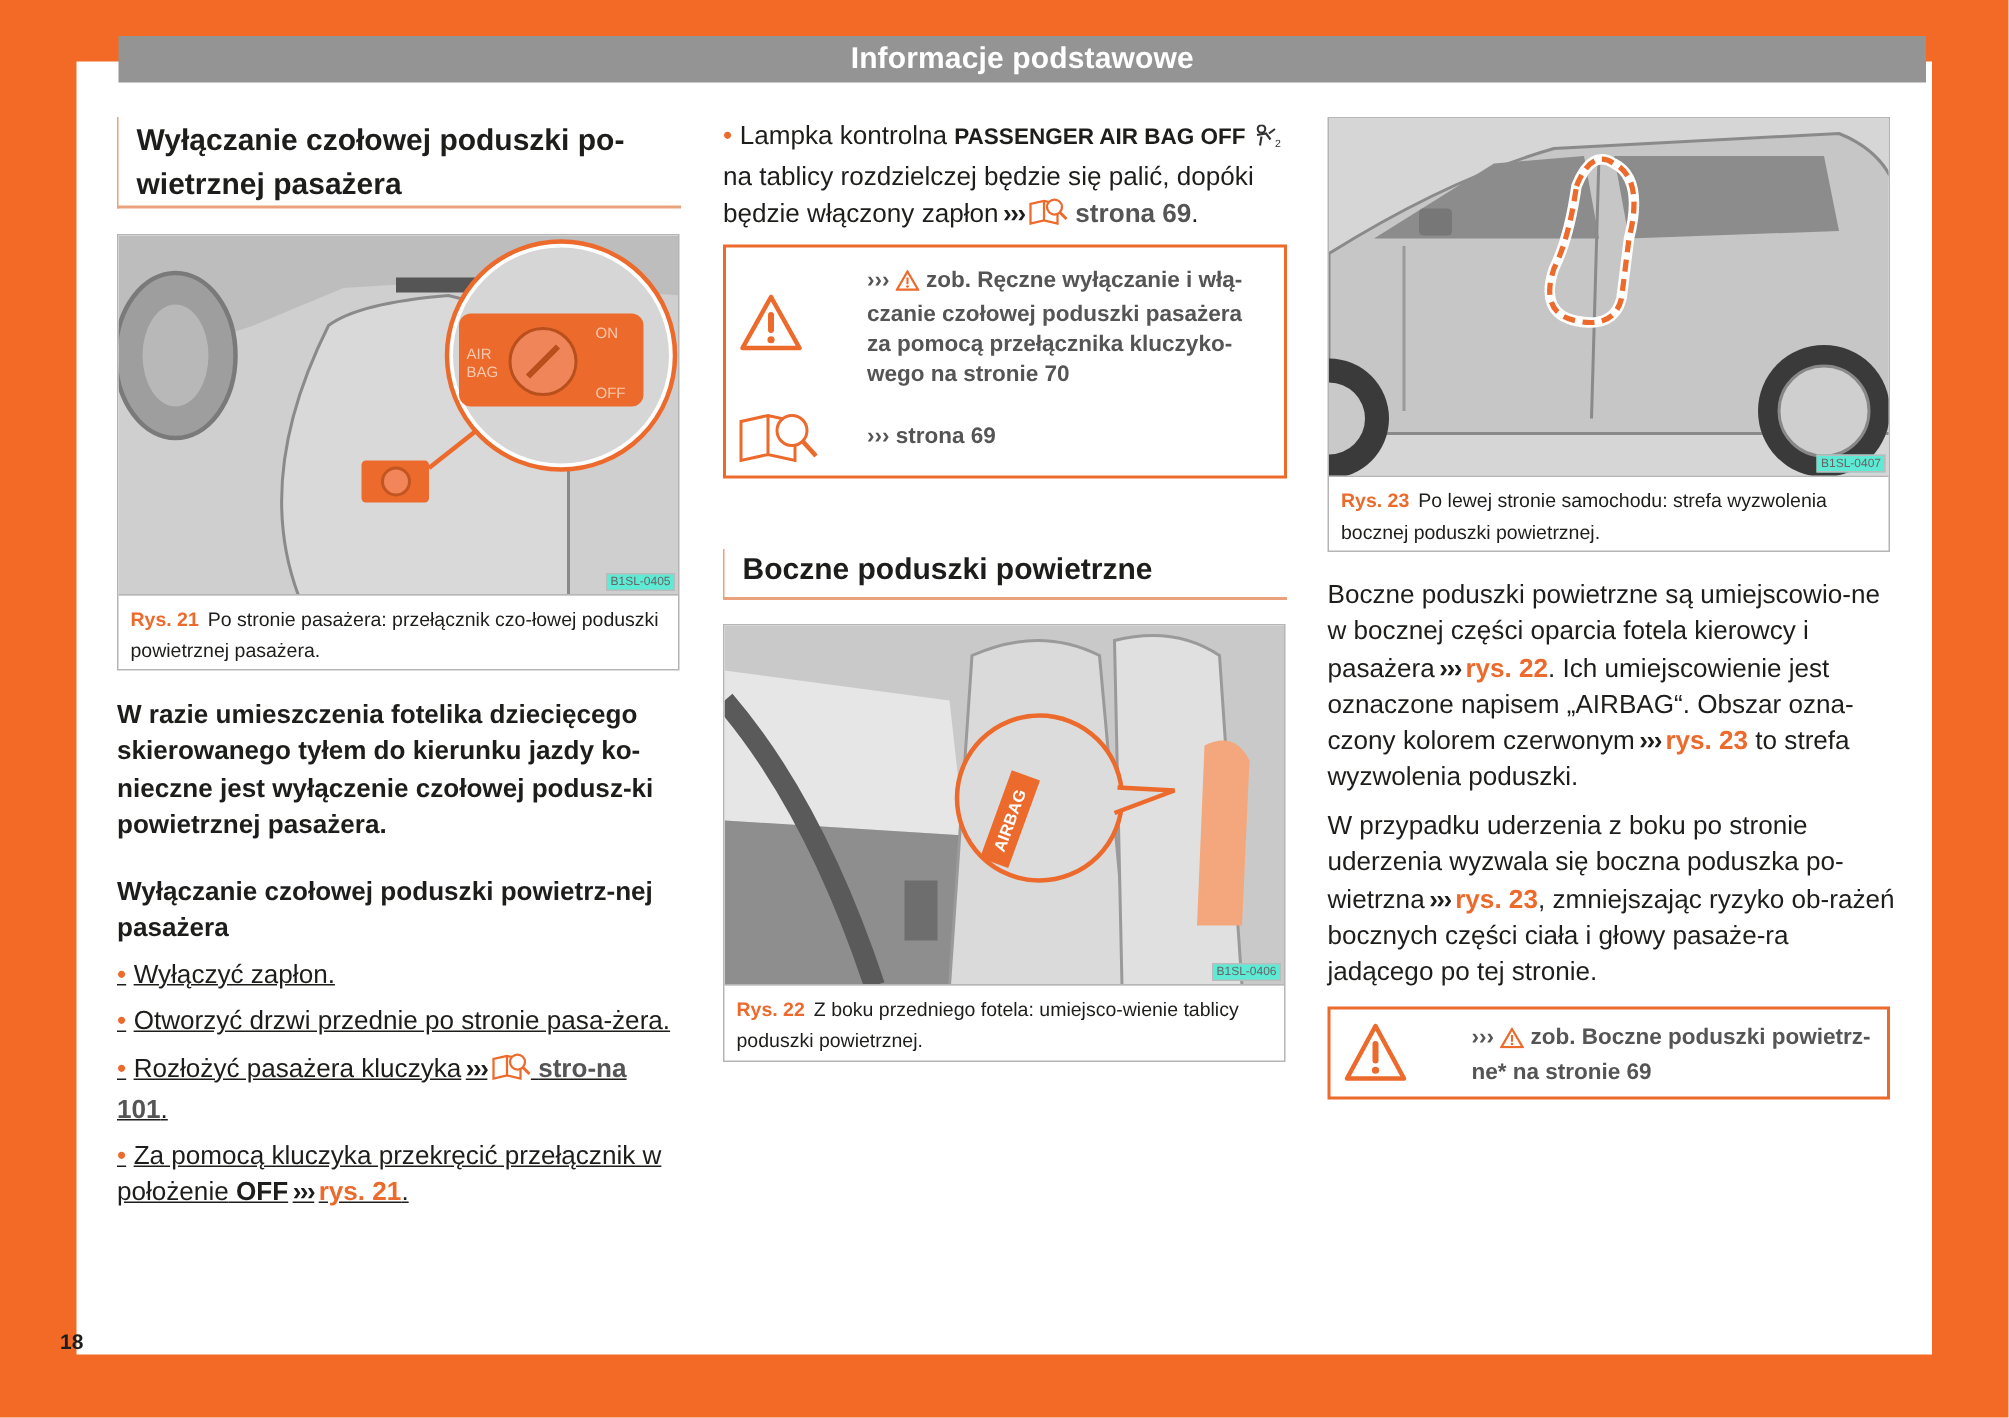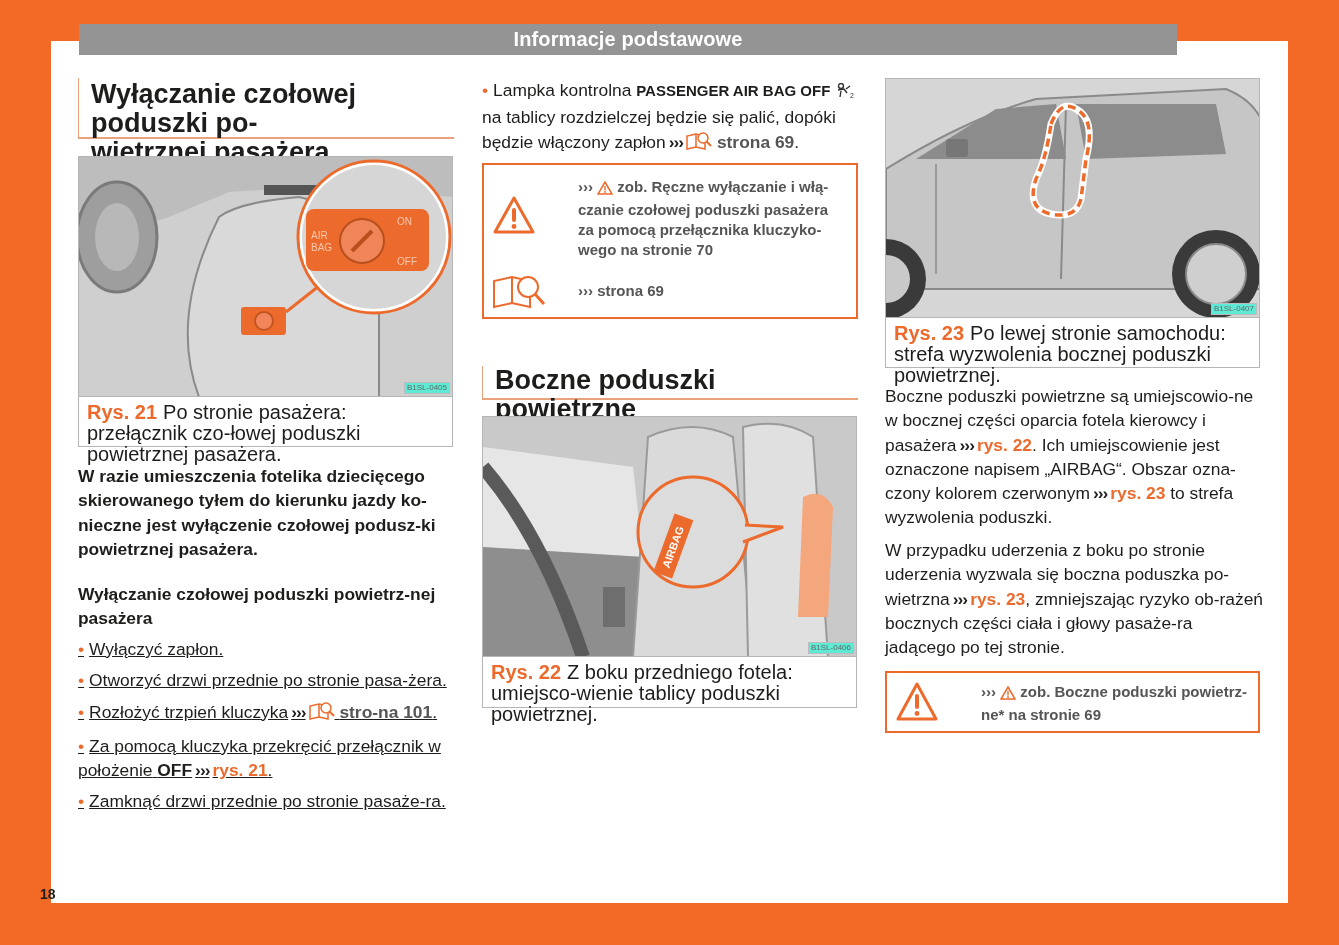--- a/index.html
+++ b/index.html
@@ -1,26 +1,26 @@
 <!DOCTYPE html>
 <html><head>
 <meta charset="utf-8">
 <style>
   * { box-sizing: border-box; margin: 0; padding: 0; }
   html, body { width: 1339px; height: 945px; overflow: hidden; }
   body { background: #f26a25; position: relative; font-family: "Liberation Sans", sans-serif; color: #1d1d1b; }
   .page { position: absolute; left: 51px; top: 41px; width: 1237px; height: 862px; background: #ffffff; }
-  .header-bar { position: absolute; left: 79px; top: 24px; width: 1098px; height: 31px; background: #949494; color: #fff; text-align: center; font-size: 20px; line-height: 31px; font-weight: bold; letter-spacing: 0.1px; }
+  .header-bar { position: absolute; left: 79px; top: 24px; width: 1205px; height: 31px; background: #949494; color: #fff; text-align: center; font-size: 20px; line-height: 31px; font-weight: bold; letter-spacing: 0.1px; }
   .page-num { position: absolute; left: 28px; top: 886px; font-size: 14px; font-weight: bold; color: #1d1d1b; margin-left: 12px; }
 
-  .h2 { position: absolute; border-left: 1px solid #e9a27c; border-bottom: 2px solid #e9a27c; padding-left: 12px; font-weight: bold; font-size: 27px; line-height: 29px; color: #1d1d1b; }
+  .h2 { position: absolute; border-left: 1px solid #e9a27c; border-bottom: 2px solid #e9a27c; padding-left: 12px; font-weight: bold; font-size: 20px; line-height: 29px; color: #1d1d1b; }
   .fig { position: absolute; border: 1px solid #b5b5b5; background: #fff; }
   .fig .img { position: relative; overflow: hidden; background: #d4d4d4; border-bottom: 1px solid #b5b5b5; }
   .fig .code { position: absolute; right: 2px; bottom: 2px; font-size: 8px; color: #666; background: #5eead4; border: 1px solid #bbb; padding: 0 2px; line-height: 10px; }
-  .fig .cap { font-size: 20px; line-height: 21px; padding: 5px 8px 4px 8px; color: #1d1d1b; }
+  .fig .cap { font-size: 13px; line-height: 21px; padding: 5px 8px 4px 8px; color: #1d1d1b; }
   .fig .cap .rys { color: #ec6a2c; font-weight: bold; margin-right: 6px; }
 
   .txt { position: absolute; font-size: 17.4px; line-height: 24.3px; color: #1d1d1b; }
   .txt.bold { font-weight: bold; }
   .orange { color: #ec6a2c; font-weight: bold; }
   .bullet-dot { color: #ec6a2c; margin-right: 5px; }
   .arrows { font-weight: bold; letter-spacing: -1px; margin: 0 3px; }
   .list-item { margin-bottom: 7px; text-decoration: underline; }
   .grey-bold { color: #555; font-weight: bold; }
 
@@ -69,27 +69,26 @@
     <span class="rys">Rys. 21</span><span>Po stronie pasażera: przełącznik czo-łowej poduszki powietrznej pasażera.</span>
   </div>
 </div>
 
 <div class="txt bold" style="left:78px; top:464px; width:376px;">W razie umieszczenia fotelika dziecięcego skierowanego tyłem do kierunku jazdy ko-nieczne jest wyłączenie czołowej podusz-ki powietrznej pasażera.</div>
 <div class="txt bold" style="left:78px; top:582px; width:370px;">Wyłączanie czołowej poduszki powietrz-nej pasażera</div>
 
 <div class="txt" style="left:78px; top:637px; width:376px;">
   <div class="list-item"><span class="bullet-dot">•</span><span>Wyłączyć zapłon.</span></div>
   <div class="list-item"><span class="bullet-dot">•</span><span>Otworzyć drzwi przednie po stronie pasa-żera.</span></div>
-  <div class="list-item"><span class="bullet-dot">•</span><span>Rozłożyć trzpień kluczyka</span><span class="arrows">›››</span><span class="icon-inline"><svg width="26" height="20" viewBox="0 0 26 20">
+  <div class="list-item"><span class="bullet-dot">•</span><span>Rozłożyć pasażera kluczyka</span><span class="arrows">›››</span><span class="icon-inline"><svg width="26" height="20" viewBox="0 0 26 20">
           <path d="M1 5 L1 18 L10 16 L19 18 L19 5 L10 3 Z M10 3 L10 16" fill="none" stroke="#ec6a2c" stroke-width="1.5"></path>
           <circle cx="17" cy="7" r="5" fill="#fff" stroke="#ec6a2c" stroke-width="1.5"></circle>
           <path d="M20.5 10.5 L25 15" stroke="#ec6a2c" stroke-width="2"></path>
         </svg></span> <a class="grey-bold">stro-na 101</a><span>.</span></div>
   <div class="list-item"><span class="bullet-dot">•</span><span>Za pomocą kluczyka przekręcić przełącznik w położenie</span> <b>OFF</b><span class="arrows">›››</span><a class="orange">rys. 21</a><span>.</span></div>
-  <div class="list-item"><span class="bullet-dot">•</span><span>Zamknąć drzwi przednie po stronie pasaże-ra.</span></div>
 </div>
 
 <div class="txt" style="left:482px; top:78px; width:380px;">
   <span class="bullet-dot">•</span><span>Lampka kontrolna</span> <b style="font-family:'Liberation Sans Narrow','Liberation Sans',sans-serif; font-size:15px;margin-top:20px;">PASSENGER AIR BAG OFF</b> <span class="icon-inline"><svg width="20" height="16" viewBox="0 0 20 16">
         <circle cx="6" cy="3" r="2.5" fill="none" stroke="#333" stroke-width="1.4"></circle>
         <path d="M3 7 L9 6 L12 10 M6 8 L5 14 M11 6 L15 3" stroke="#333" stroke-width="1.4" fill="none"></path>
         <text x="15" y="15" font-size="7" fill="#333">2</text>
       </svg></span> <span>na tablicy rozdzielczej będzie się palić, dopóki będzie włączony zapłon</span><span class="arrows">›››</span><span class="icon-inline"><svg width="26" height="20" viewBox="0 0 26 20">
         <path d="M1 5 L1 18 L10 16 L19 18 L19 5 L10 3 Z M10 3 L10 16" fill="none" stroke="#ec6a2c" stroke-width="1.5"></path>
         <circle cx="17" cy="7" r="5" fill="#fff" stroke="#ec6a2c" stroke-width="1.5"></circle>

